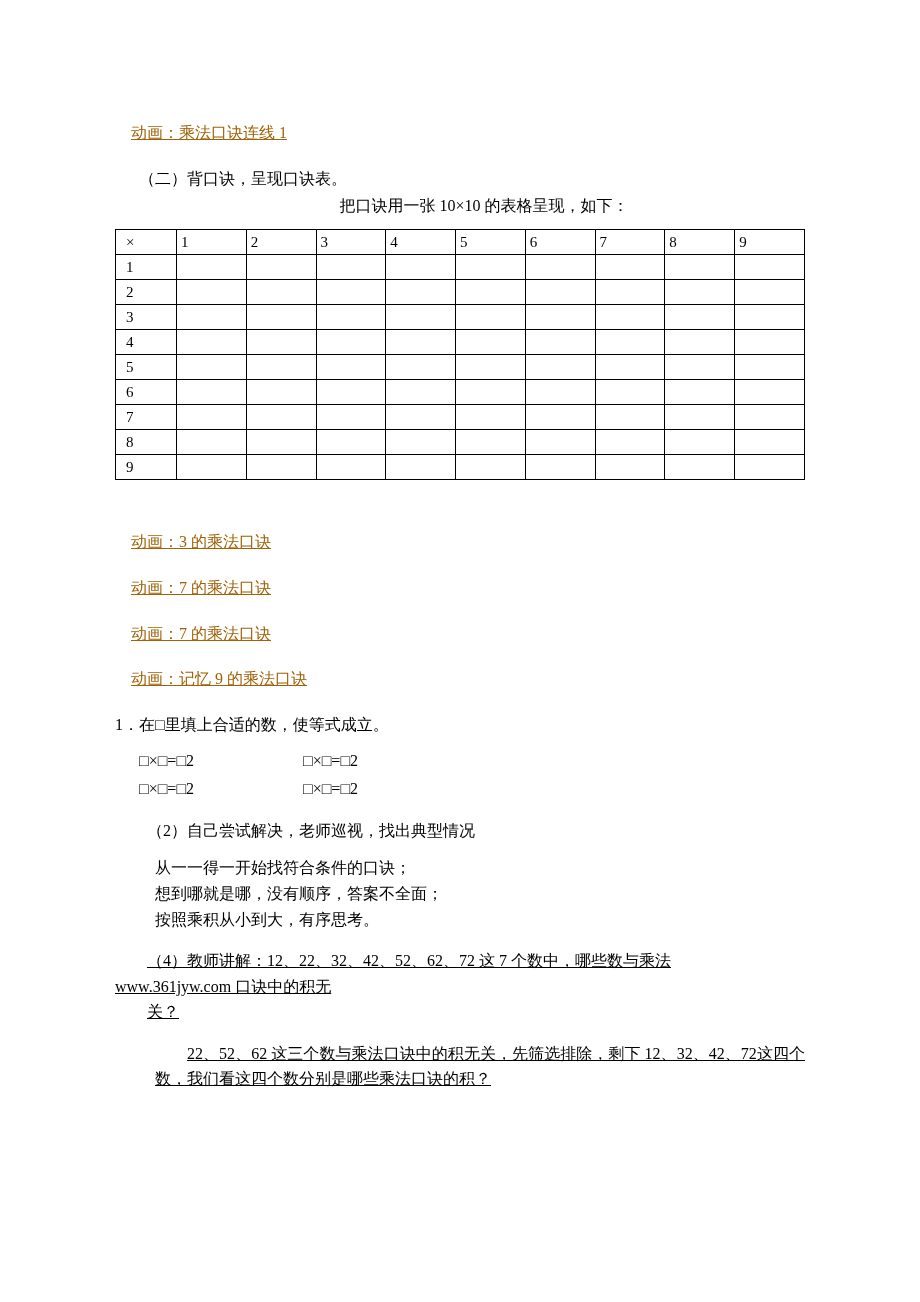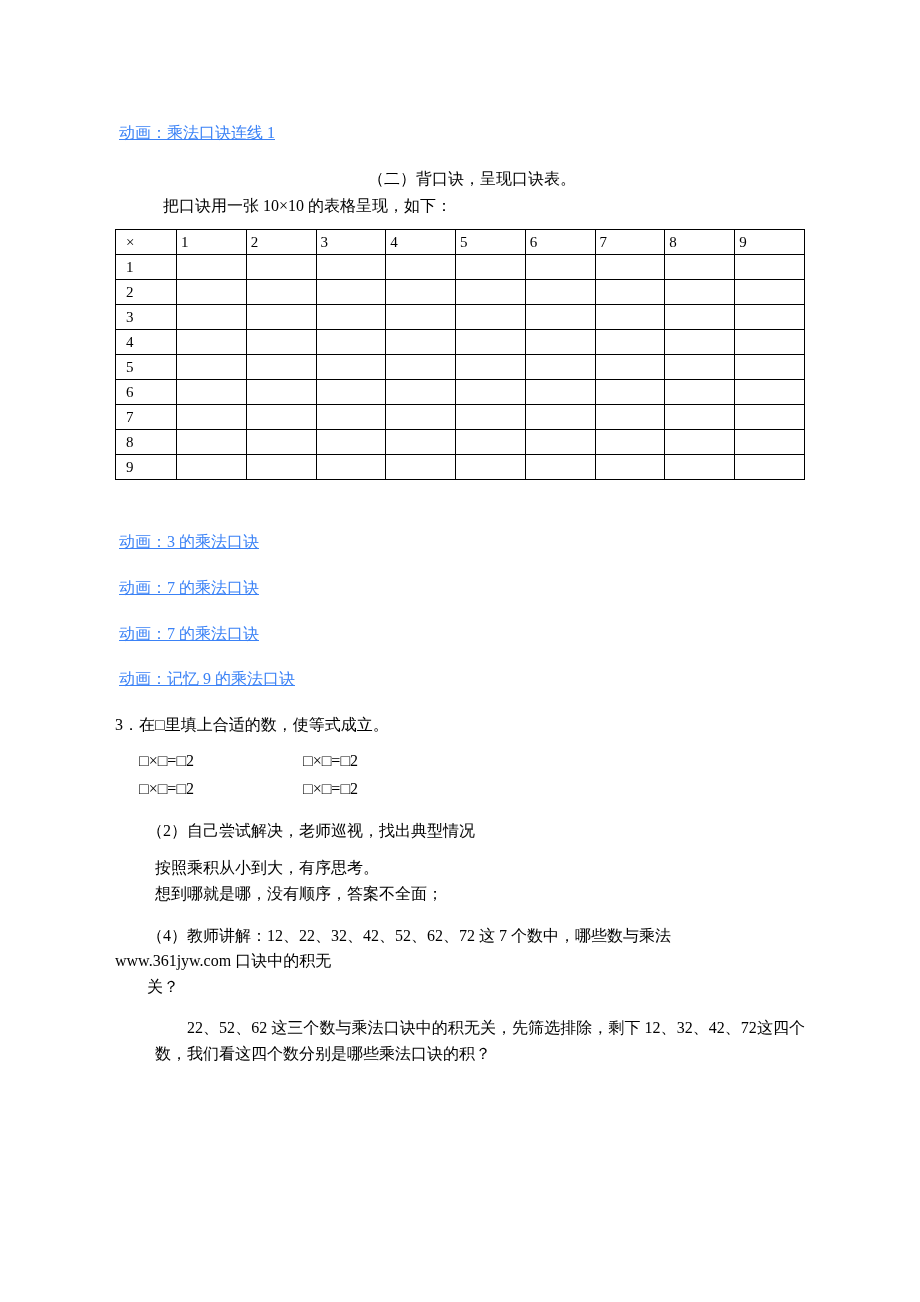--- a/index.html
+++ b/index.html
@@ -11,30 +11,30 @@
     color: #000;
     line-height: 1.6;
   }
   .page {
     width: 920px;
     min-height: 1302px;
     box-sizing: border-box;
     padding: 110px 115px 80px 115px;
   }
   .link {
-    color: #3b82f6;
+    color: #a16207;
     text-decoration: underline;
     display: inline-block;
-    margin: 10px 4px;
+    margin: 10px 16px;
   }
   .para {
     margin: 10px 0;
   }
-  .indent1 { text-indent: 1.5em; text-align: center; }
-  .indent2 { text-indent: 3em; }
+  .indent1 { text-indent: 1.5em; }
+  .indent2 { text-indent: 3em; text-align: center; }
   .indent3 { text-indent: 2em; }
   table.mult {
     border-collapse: collapse;
     width: 100%;
     margin: 6px 0 14px 0;
     font-size: 15px;
   }
   table.mult td {
     border: 1px solid #000;
     height: 20px;
@@ -50,20 +50,21 @@
     margin: 8px 0 16px 1.5em;
     line-height: 1.7;
   }
   .eq-row span:first-child {
     display: inline-block;
     width: 10em;
   }
   .just {
     text-align: justify;
     text-justify: inter-ideograph;
+    text-decoration: underline;
   }
 </style>
 </head>
 <body>
 
 <div class="page">
 
   <a class="link" href="#">动画：乘法口诀连线 1</a>
 
   <div class="para indent1">（二）背口诀，呈现口诀表。</div>
@@ -194,38 +195,39 @@
   </tbody>
     </table>
 
   <br>
   <a class="link" href="#">动画：3 的乘法口诀</a><br>
   <a class="link" href="#">动画：7 的乘法口诀</a><br>
   <a class="link" href="#">动画：7 的乘法口诀</a><br>
   <a class="link" href="#">动画：记忆 9 的乘法口诀</a>
 
 
-  <div class="para">3．在□里填上合适的数，使等式成立。</div>
+  <div class="para">1．在□里填上合适的数，使等式成立。</div>
 
   <div class="eq-block">
     <div class="eq-row">
       <span>□×□=□2</span>
       <span>□×□=□2</span>
     </div>
     <div class="eq-row">
       <span>□×□=□2</span>
       <span>□×□=□2</span>
     </div>
   </div>
 
   <div class="para indent3">（2）自己尝试解决，老师巡视，找出典型情况</div>
 
   <div class="para" style="margin-left:2.5em; margin-top:12px; line-height:1.6">
+    <div>从一一得一开始找符合条件的口诀；</div>
+    <div>想到哪就是哪，没有顺序，答案不全面；</div>
     <div>按照乘积从小到大，有序思考。</div>
-    <div>想到哪就是哪，没有顺序，答案不全面；</div>
   </div>
 
   <div class="para just" style="margin-top:16px">
     <span style="display:inline-block; width:2em"></span><span>（4）教师讲解：12、22、32、42、52、62、72 这 7 个数中，哪些数与乘法</span><br>
     <span>www.361jyw.com 口诀中的积无</span><br>
     <span style="display:inline-block; width:2em"></span><span>关？</span>
   </div>
 
   <div class="para just" style="margin-top:16px; padding-left:2.5em; text-indent:2em">22、52、62 这三个数与乘法口诀中的积无关，先筛选排除，剩下 12、32、42、72这四个数，我们看这四个数分别是哪些乘法口诀的积？</div>
 

